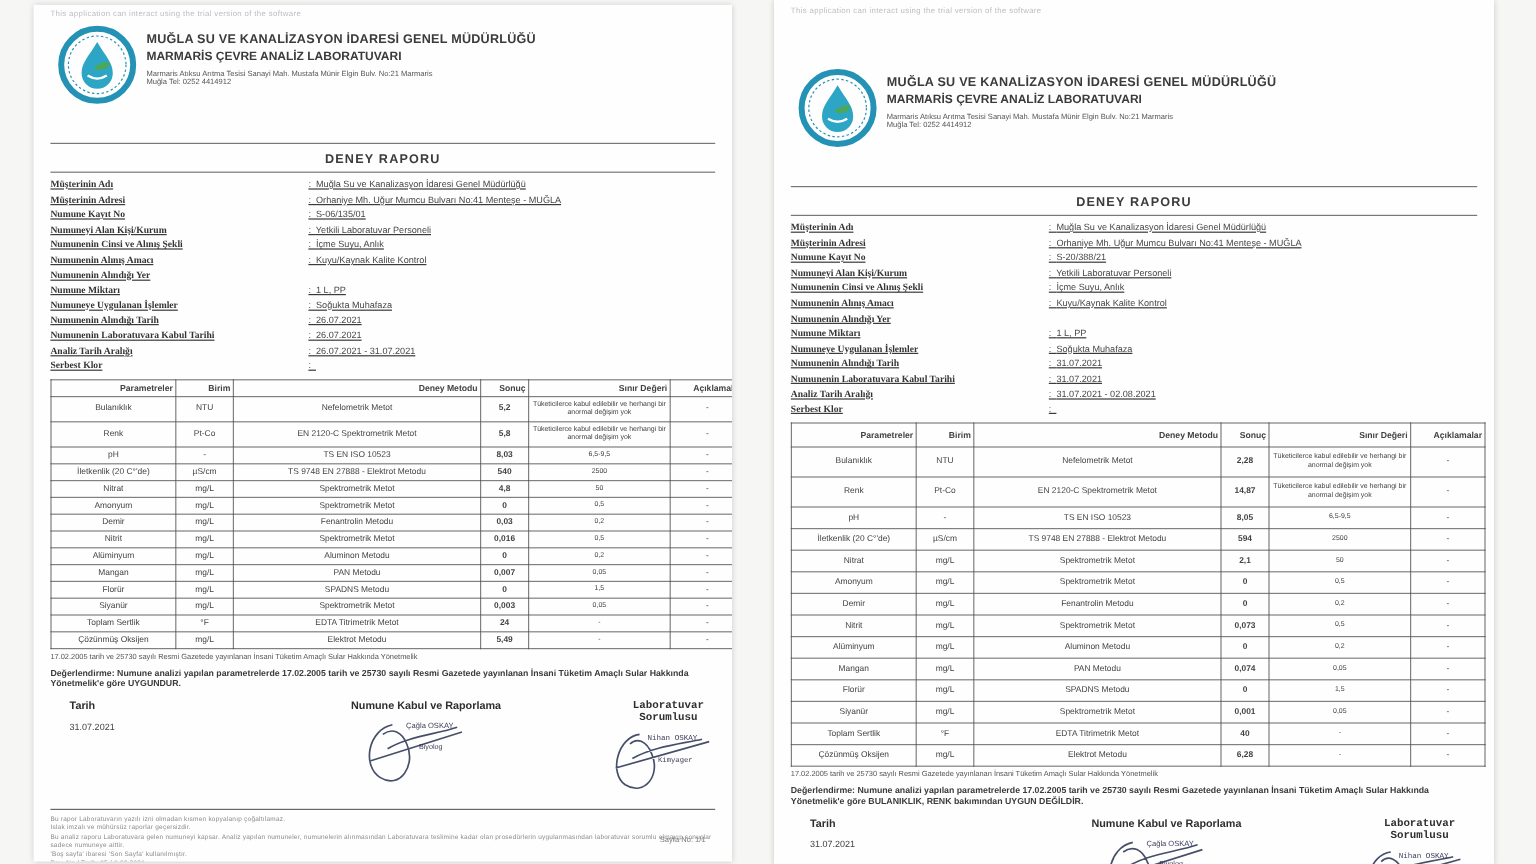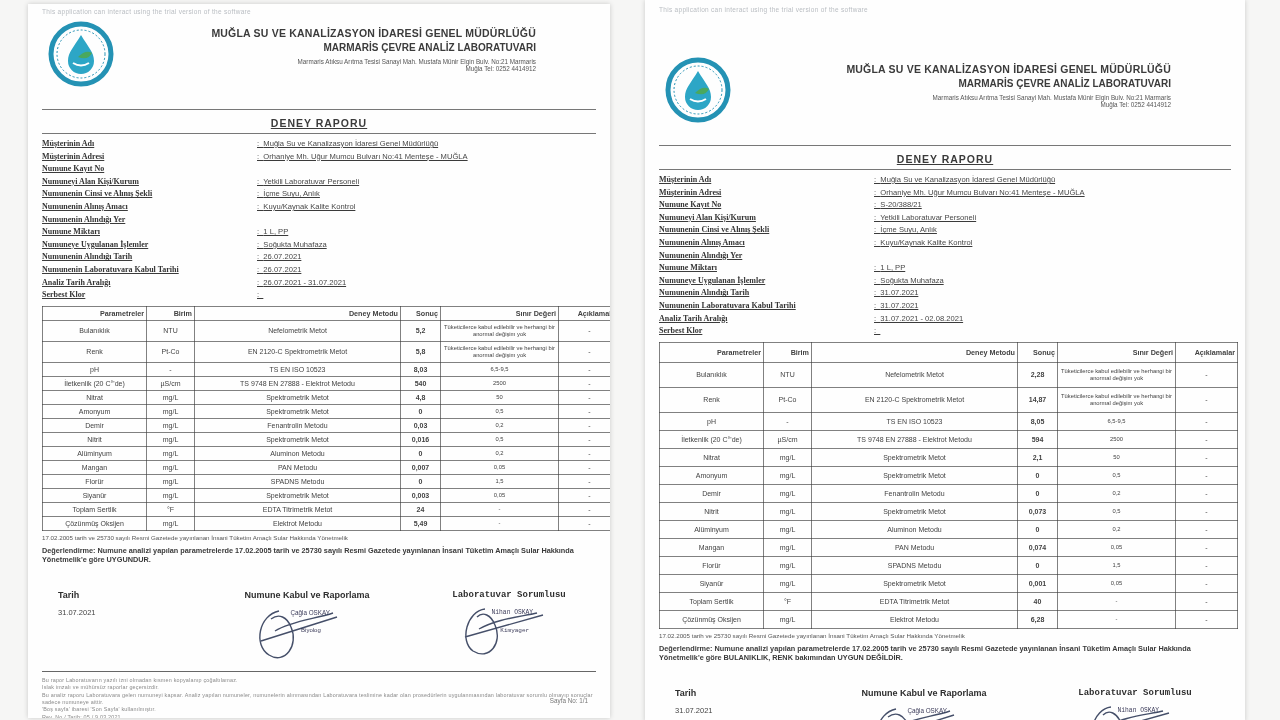--- a/index.html
+++ b/index.html
@@ -10,28 +10,28 @@
   .page { position:absolute; background:#fefefe; color:#3b3b3b;
           box-shadow:0 0 5px rgba(0,0,0,.18); overflow:hidden; padding:4px 14px 6px 14px; }
   .page--one { left:28px; top:4px; width:582px; height:714px; }
   .page--two { left:645px; top:0px; width:600px; height:722px; padding-top:6px; }
 
   .watermark { font-size:6.5px; color:#b9bdc2; letter-spacing:.3px; margin-bottom:2px; white-space:nowrap; }
 
   .hdr { position:relative; margin-top:6px; min-height:74px; }
   .page--two .hdr { margin-top:44px; }
   .logo { position:absolute; left:6px; top:0; width:66px; height:66px; }
-  .hdr-text { text-align:right; padding:6px 60px 0 80px; }
+  .hdr-text { text-align:left; padding:6px 60px 0 80px; }
   .hdr-l1 { font-size:10.5px; font-weight:bold; letter-spacing:.2px; }
   .hdr-l2 { font-size:10px; font-weight:bold; margin-top:3px; }
   .hdr-l3 { font-size:6.3px; margin-top:5px; color:#555; }
   .hdr-l4 { font-size:6.3px; color:#555; }
 
   .title-band { border-top:1.4px solid #777; border-bottom:1.4px solid #777;
-                text-align:center; padding:3px 0 2px; margin-top:14px;text-decoration:underline; }
+                text-align:center; padding:3px 0 2px; margin-top:24px; }
   .title-band .t { font-size:10.5px; font-weight:bold; letter-spacing:1px; }
 
   .fields { margin-top:4px;text-decoration:underline; }
   .frow { display:flex; align-items:baseline; line-height:12.6px; }
   .flabel { width:215px; font-size:8px; font-weight:bold; font-family:"Liberation Serif", serif; color:#343434; }
   .fvalue { flex:1; font-size:7.6px; color:#474747; }
   .fvalue::before { content:":  "; white-space:pre; color:#474747; }
 
   table { width:100%; border-collapse:collapse; table-layout:fixed; margin-top:4px; }
   th,td { border:1px solid rgba(60,60,60,.65); text-align:center; vertical-align:middle;
@@ -39,21 +39,21 @@
   .page--two th, .page--two td { padding:5px 2px; }
   th { font-weight:bold; font-size:7.2px; padding:2px;text-align:right; }
   .c-param{width:104px;} .c-unit{width:48px;} .c-method{width:206px;}
   .c-res{width:40px;} .c-limit{width:118px;} .c-note{width:62px;}
   td.limit-long { font-size:5.8px; line-height:7px; }
   td.res { font-weight:bold; }
 
   .regline { font-size:6.2px; color:#555; margin-top:3px; }
   .assess { font-size:7.3px; font-weight:bold; color:#3a3a3a; margin-top:5px; line-height:9.5px; }
 
-  .sigrow { display:flex; margin-top:25px; }
+  .sigrow { display:flex; margin-top:8px;gap:48px; }
   .sig-col { position:relative; }
   .sig-col.one { width:150px; padding-left:16px; }
   .sig-col.two { width:230px; text-align:center; }
   .sig-col.three{ flex:1; text-align:center;font-family:Liberation Mono, monospace; }
   .sig-head { font-size:9px; font-weight:bold; color:#2e2e2e; }
   .sig-date { font-size:7.5px; margin-top:8px; color:#444; }
   .stamp { position:relative; height:66px; margin-top:1px; }
   .stamp-name { font-size:6.3px; color:#3c3c5a; position:absolute; left:50%; top:8px; transform:translateX(-42%); white-space:nowrap; }
   .stamp-role { font-size:6px; color:#3c3c5a; position:absolute; left:50%; top:26px; transform:translateX(-30%); }
   .scribble { position:absolute; left:50%; top:0; transform:translateX(-55%); }
@@ -98,20 +98,21 @@
           <span class="fvalue">Muğla Su ve Kanalizasyon İdaresi Genel Müdürlüğü</span>
         </div>
 
         <div class="frow">
           <span class="flabel">Müşterinin Adresi</span>
           <span class="fvalue">Orhaniye Mh. Uğur Mumcu Bulvarı No:41 Menteşe - MUĞLA</span>
         </div>
 
         <div class="frow">
           <span class="flabel">Numune Kayıt No</span>
+          <span class="fvalue">S-06/135/01</span>
         </div>
 
         <div class="frow">
           <span class="flabel">Numuneyi Alan Kişi/Kurum</span>
           <span class="fvalue">Yetkili Laboratuvar Personeli</span>
         </div>
 
         <div class="frow">
           <span class="flabel">Numunenin Cinsi ve Alınış Şekli</span>
           <span class="fvalue">İçme Suyu, Anlık</span>

